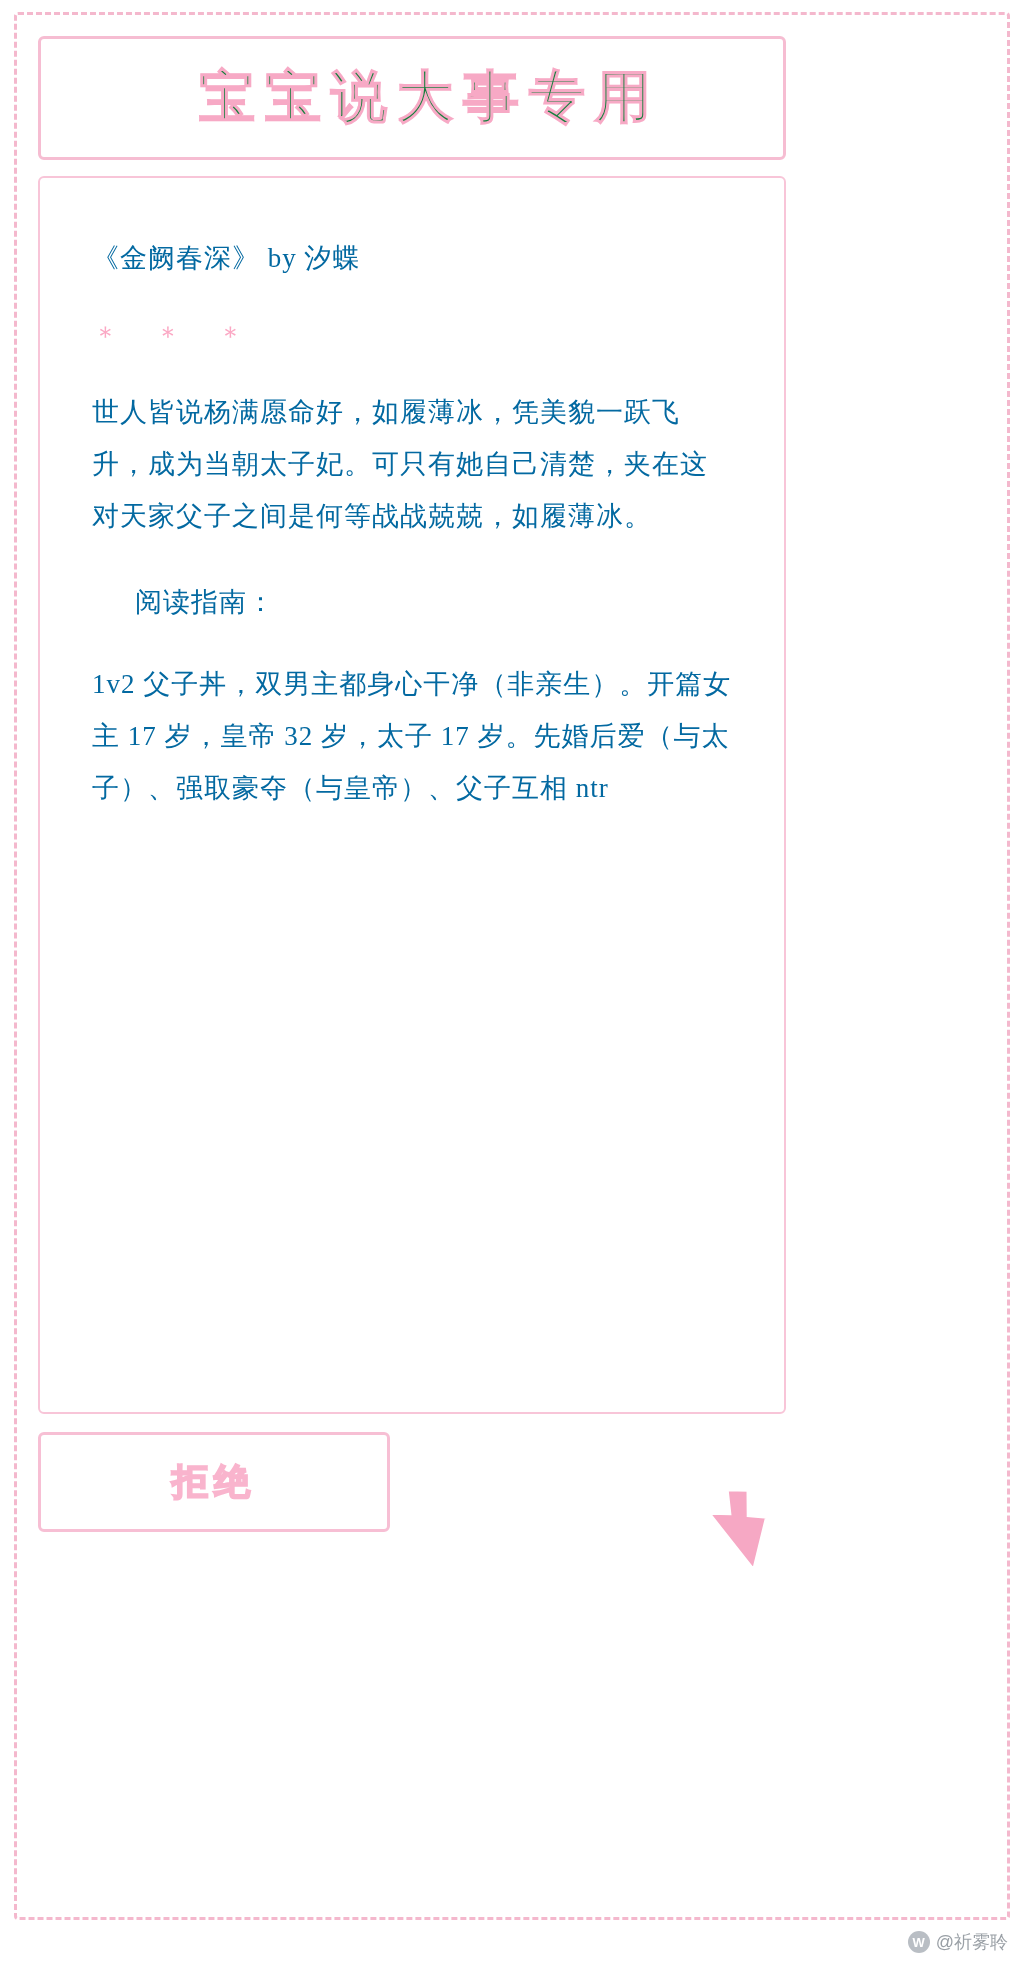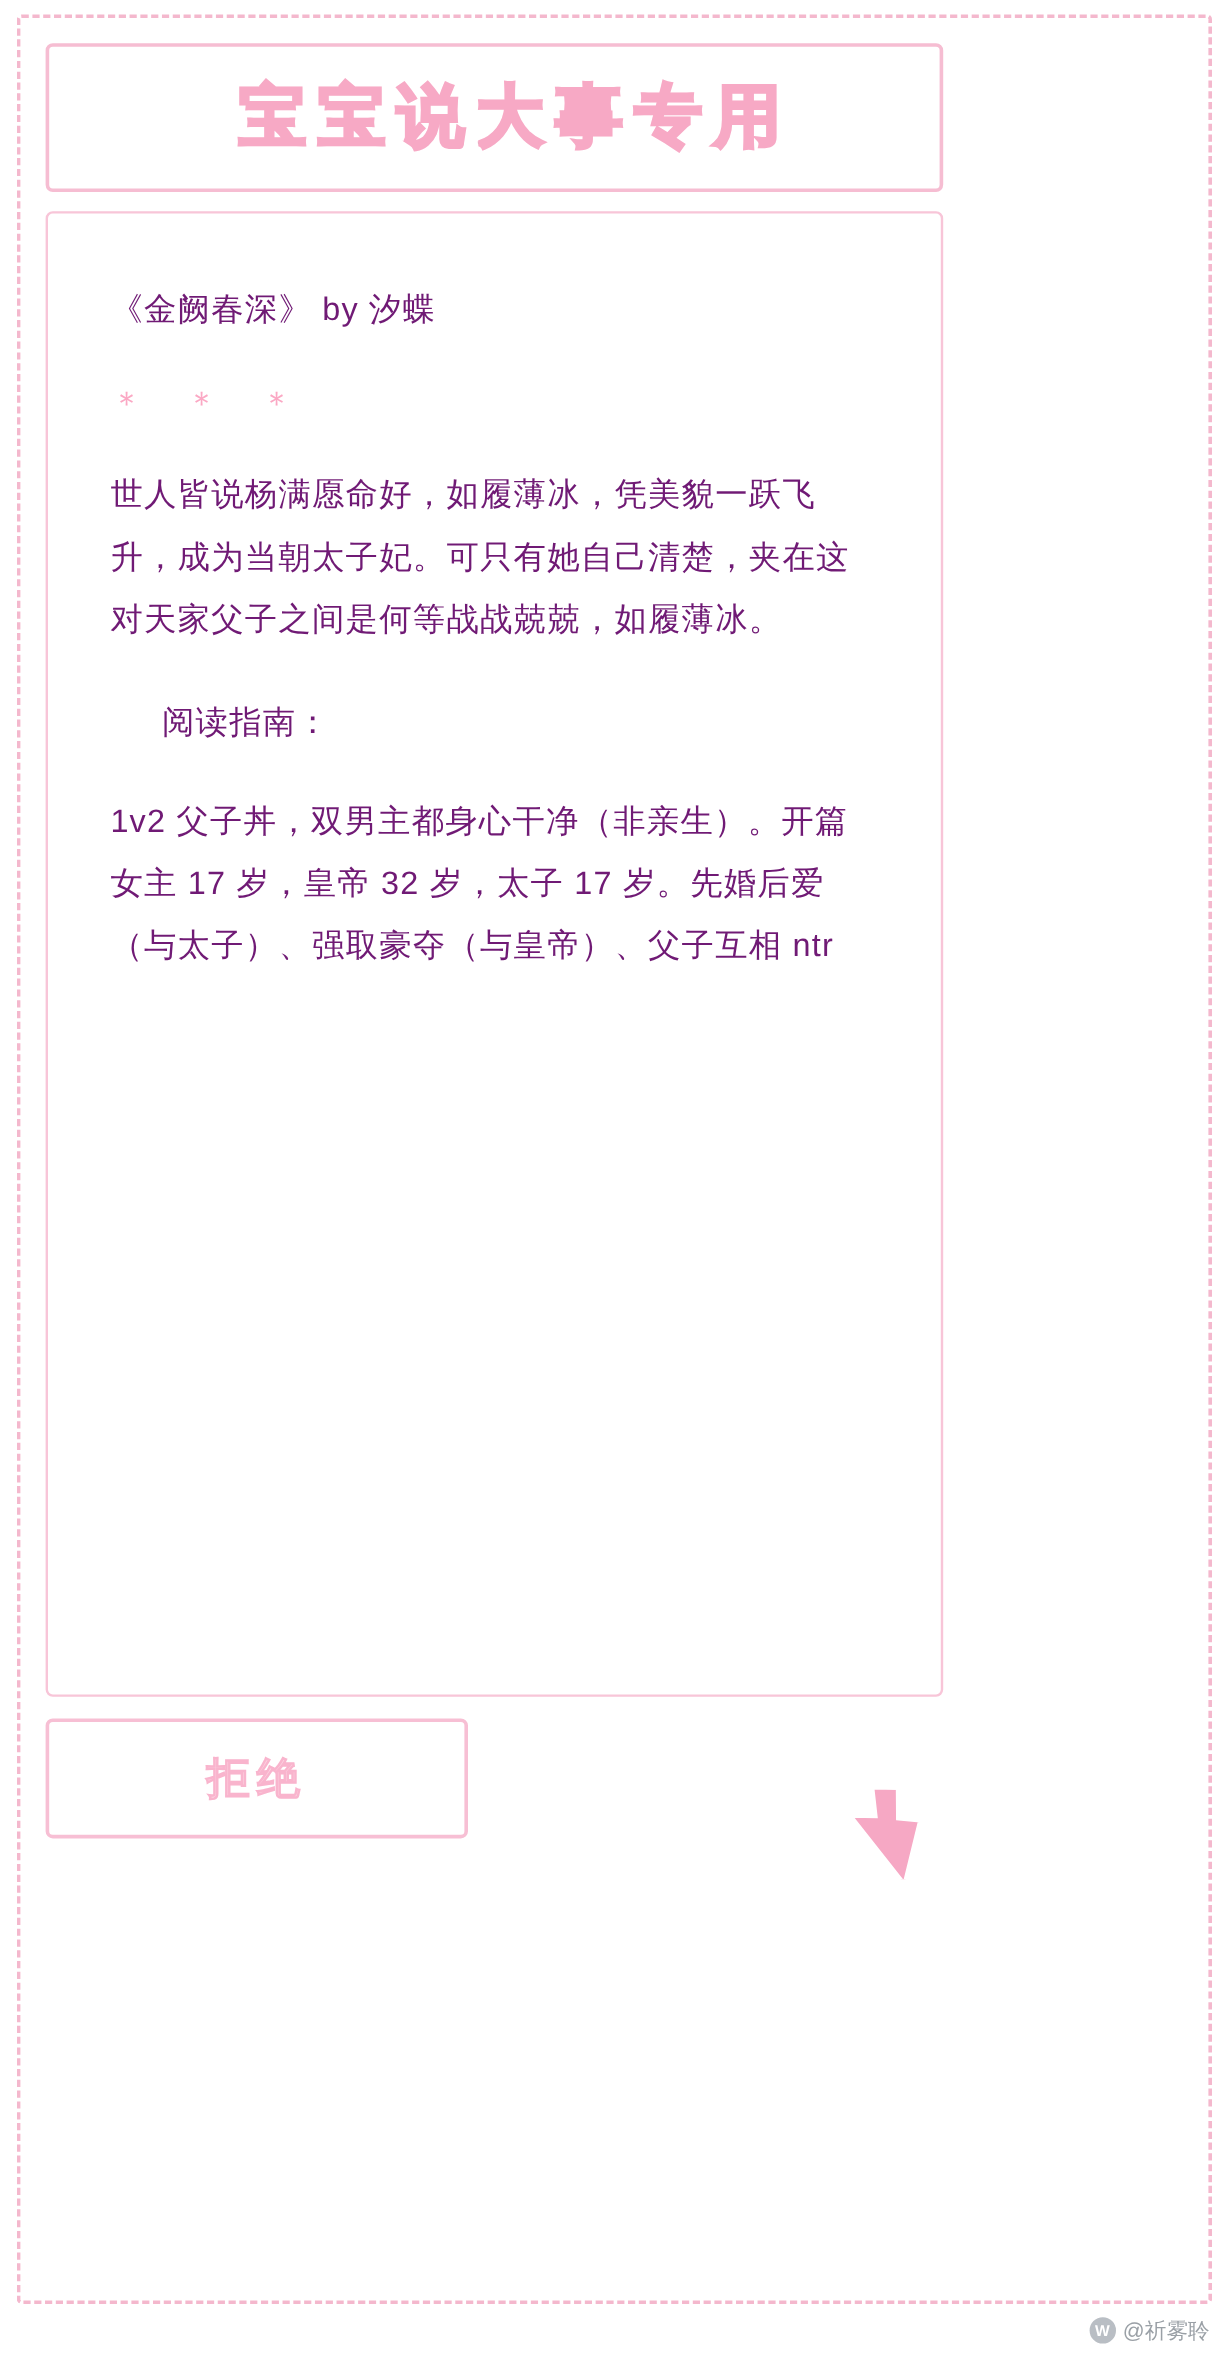--- a/index.html
+++ b/index.html
@@ -31,21 +31,21 @@
     left: 38px; top: 36px;
     width: 748px; height: 124px;
     border: 3px solid #f6bdd2;
     border-radius: 6px;
     background: #fff;
     display: flex; align-items: center; justify-content: center;
   }
   .title-text {
     font-family: "DejaVu Sans", sans-serif;
     font-size: 56px;
-    font-weight: bold;
+    font-weight: normal;
     letter-spacing: 10px;
     color: #15803d;
     -webkit-text-stroke: 3px #f7a9c5;
     text-shadow:
        2px 2px 0 #ffffff,
       -1px -1px 0 #ffe6ef;
     white-space: nowrap;
     margin-left: 36px;
   }
 
@@ -56,26 +56,27 @@
     width: 748px; height: 1238px;
     border: 2px solid #f8c5d8;
     border-radius: 6px;
     background: #fff;
     overflow: hidden;
   }
   .body-inner {
     padding: 54px 52px 0 52px;
   }
   .para {
-    color: #701a75;
+    color: #0369a1;
     font-size: 27px;
     line-height: 52px;
     margin: 0 0 34px 0;
     letter-spacing: 1px;
     word-break: break-all;
+    font-family: Liberation Serif, serif;
   }
   .para.tight { margin-bottom: 30px; margin-left: 43px; }
   .stars {
     color: #fba8c4;
     font-size: 27px;
     letter-spacing: 14px;
     margin: 18px 0 32px 0;
   }
 
   
@@ -89,21 +90,21 @@
     width: 352px; height: 100px;
     border: 3px solid #f7bfd4;
     border-radius: 6px;
     background: #fff;
     display: flex; align-items: center; justify-content: center;
     cursor: pointer;
   }
   .btn-label {
     font-family: "DejaVu Sans", sans-serif;
     font-size: 36px;
-    font-weight: normal;
+    font-weight: bold;
     letter-spacing: 6px;
     color: #fcd2e1;
     -webkit-text-stroke: 2px #f9b4cd;
     white-space: nowrap;
   }
 
   
   .cursor {
     position: absolute;
     left: 700px; top: 1488px;

